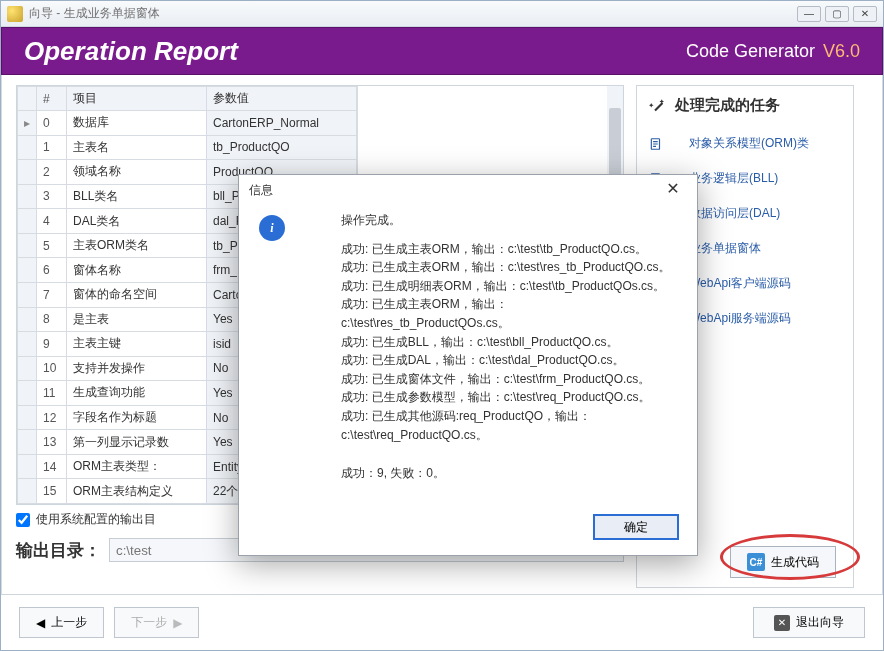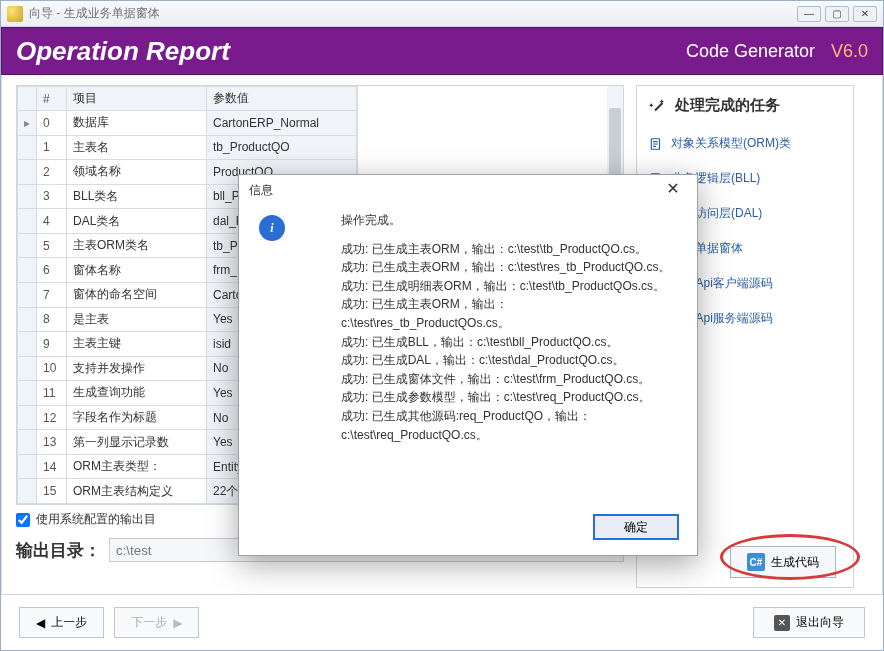--- a/index.html
+++ b/index.html
@@ -40,25 +40,25 @@
     background: #eef1f5;
     border-radius: 2px;
     display: flex; align-items: center; justify-content: center;
     font-size: 10px; color: #444;
   }
   .banner {
     height: 48px;
     background: #7a1b8d;
     color: #fff;
     display: flex; align-items: center;
-    padding: 0 14px;
+    padding: 0 22px;
     border: 1px solid #5b1069;
   }
   .banner h1 { font-size: 26px; font-weight: bold; font-style: italic; }
-  .banner .right { margin-left: auto; font-size: 18px; display:flex; align-items:baseline; gap:16px;}
+  .banner .right { margin-left: auto; font-size: 18px; display:flex; align-items:baseline; gap:8px;}
   .banner .vers { color: #fdba74; font-size: 18px; }
   .content {
     flex: 1;
     padding: 10px 14px 6px 14px;
     display: flex; gap: 12px;
     background: #fff;
     border-left:1px solid #d4dbe3; border-right:1px solid #d4dbe3;
   }
   .left {
     flex: 0 0 608px;
@@ -126,21 +126,21 @@
     border:1px solid #cfd5dc;
     padding: 10px 12px;
     background:#fff;
   }
   .sidepanel h2 {
     font-size: 15px; font-weight:bold;
     display:flex; align-items:center; gap:8px;
     margin-bottom: 20px;
   }
   .tasks { list-style:none; display:flex; flex-direction:column; gap:18px;}
-  .tasks li { display:flex; align-items:center; gap:8px; color:#2a5da8;}
+  .tasks li { display:flex; align-items:center; gap:26px; color:#2a5da8;}
   .tasks li svg { flex-shrink:0;}
   .footer {
     height: 56px;
     border-top:1px solid #cfd5dc;
     background:#fff;
     display:flex; align-items:center;
     padding: 0 18px;
   }
   .navbtn {
     display:flex; align-items:center; gap:6px;
@@ -471,20 +471,21 @@
           <div>成功: 已生成主表ORM，输出：c:\test\tb_ProductQO.cs。</div>
           <div>成功: 已生成主表ORM，输出：c:\test\res_tb_ProductQO.cs。</div>
           <div>成功: 已生成明细表ORM，输出：c:\test\tb_ProductQOs.cs。</div>
           <div>成功: 已生成主表ORM，输出：c:\test\res_tb_ProductQOs.cs。</div>
           <div>成功: 已生成BLL，输出：c:\test\bll_ProductQO.cs。</div>
           <div>成功: 已生成DAL，输出：c:\test\dal_ProductQO.cs。</div>
           <div>成功: 已生成窗体文件，输出：c:\test\frm_ProductQO.cs。</div>
           <div>成功: 已生成参数模型，输出：c:\test\req_ProductQO.cs。</div>
           <div>成功: 已生成其他源码:req_ProductQO，输出：c:\test\req_ProductQO.cs。</div>
         </div>
+      <div class="summary">成功：9, 失败：0。</div>
     </div>
   </div>
   <div class="modal-footer">
     <button class="ok-btn">
       <span>确定</span>
     </button>
   </div>
 </div>
 
 </body></html>

